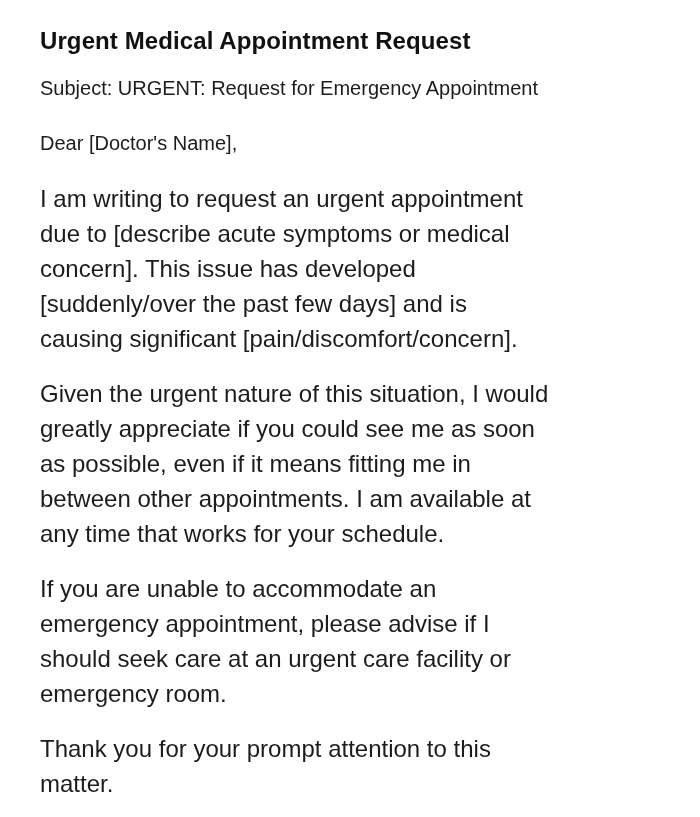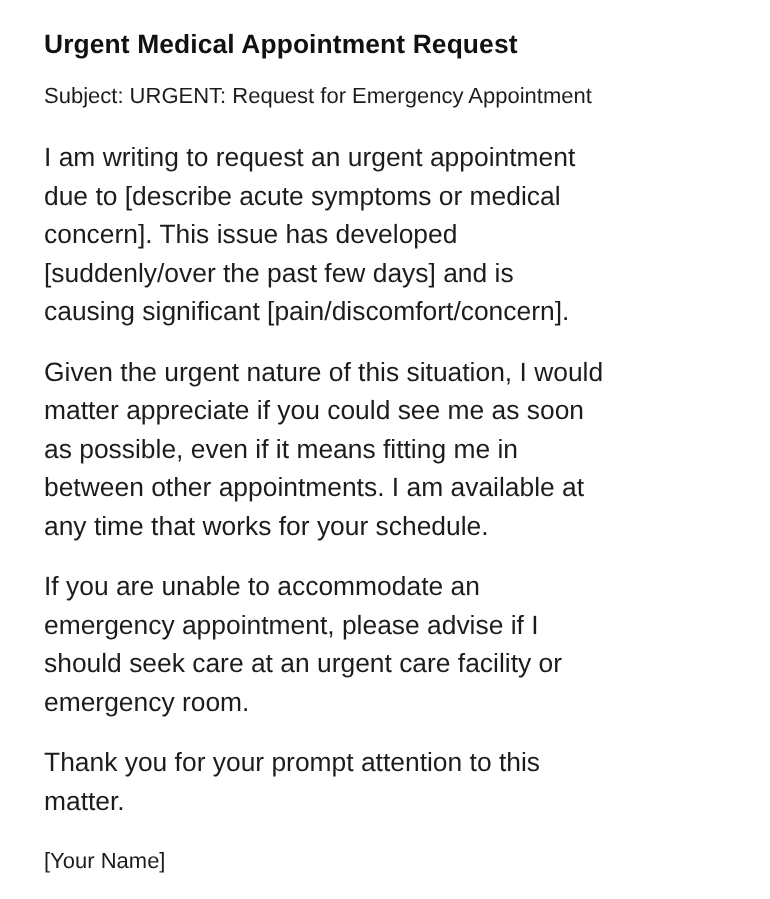--- a/index.html
+++ b/index.html
@@ -39,24 +39,25 @@
     }
   </style>
 </head>
 <body>
 
 <div class="doc">
   <h1 class="title">Urgent Medical Appointment Request</h1>
 
   <p class="line">Subject: URGENT: Request for Emergency Appointment</p>
 
+  <p class="line">Dear [Doctor's Name],</p>
 
   <p class="para">I am writing to request an urgent appointment due to [describe acute symptoms or medical concern]. This issue has developed [suddenly/over the past few days] and is causing significant [pain/discomfort/concern].</p>
 
-  <p class="para">Given the urgent nature of this situation, I would matter appreciate if you could see me as soon as possible, even if it means fitting me in between other appointments. I am available at any time that works for your schedule.</p>
+  <p class="para">Given the urgent nature of this situation, I would greatly appreciate if you could see me as soon as possible, even if it means fitting me in between other appointments. I am available at any time that works for your schedule.</p>
 
   <p class="para">If you are unable to accommodate an emergency appointment, please advise if I should seek care at an urgent care facility or emergency room.</p>
 
   <p class="para">Thank you for your prompt attention to this matter.</p>
 
   <p class="line">[Your Name]</p>
 
   <p class="line">[Contact Number]</p>
 </div>
 

